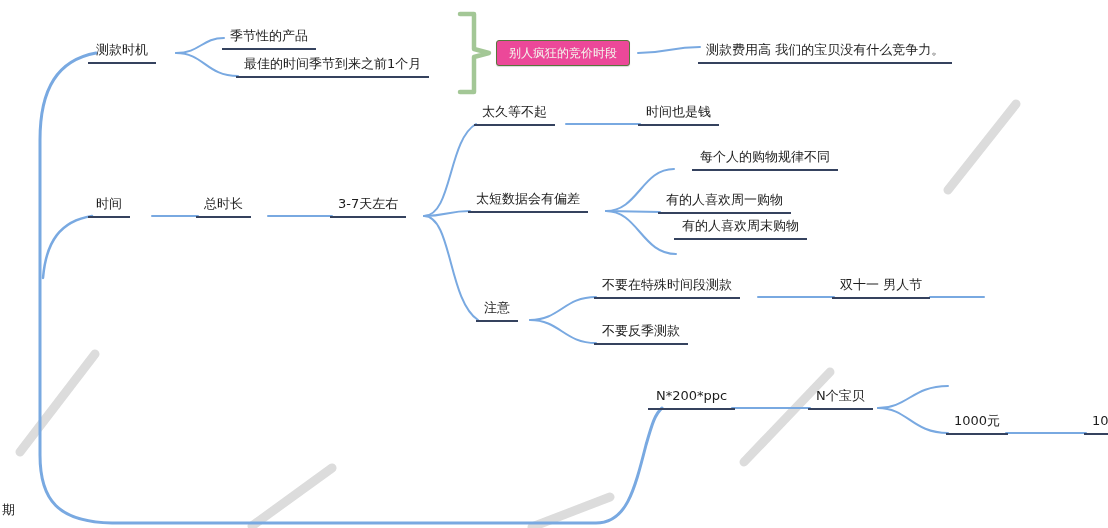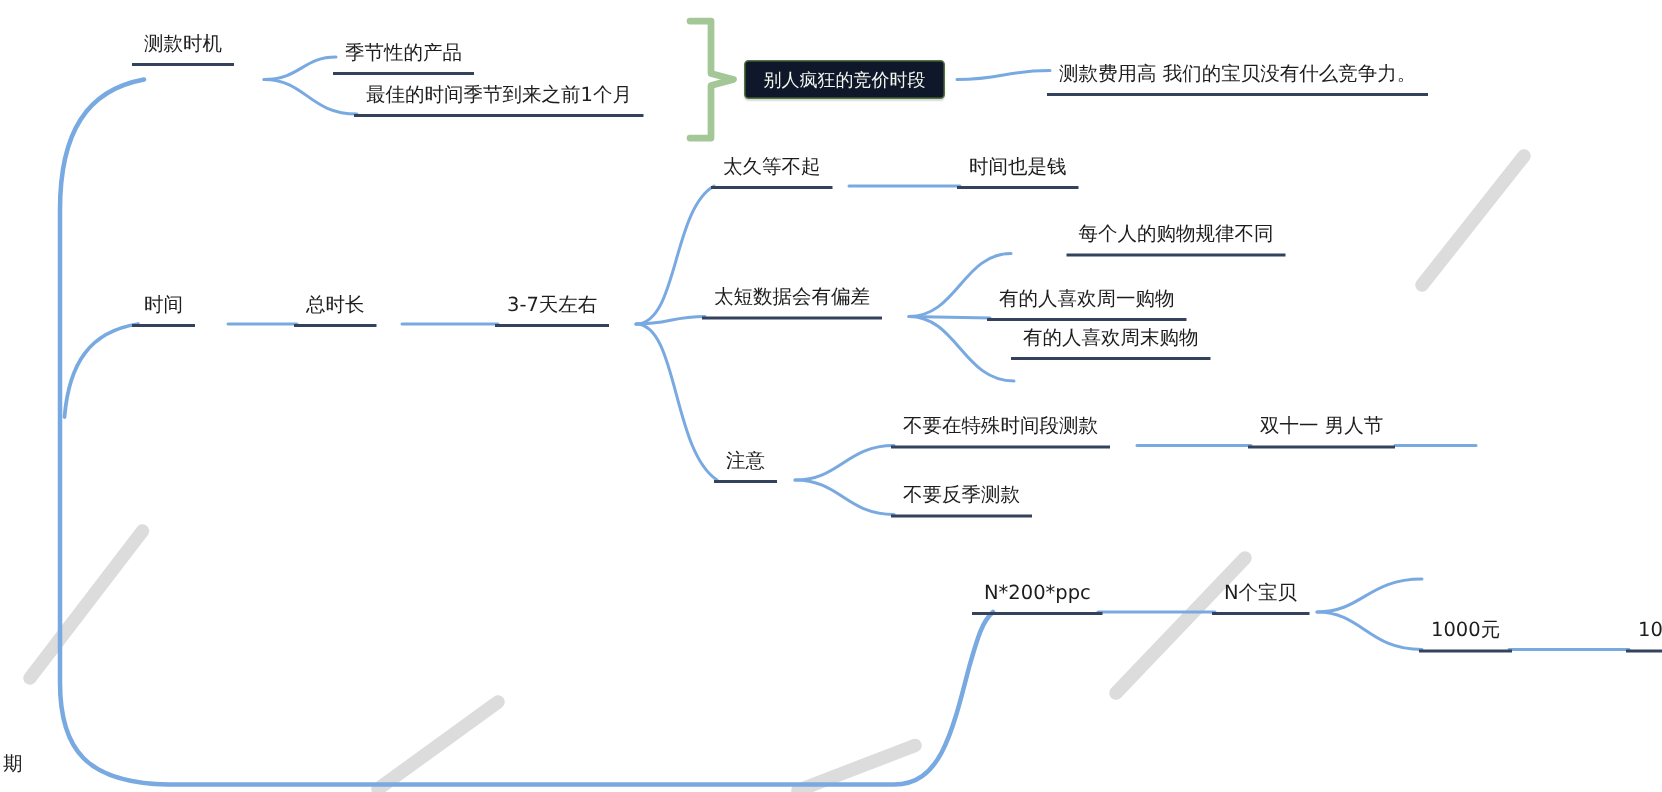--- a/index.html
+++ b/index.html
@@ -7,21 +7,21 @@
     position:relative;width:1108px;height:528px;background:#ffffff;
     overflow:hidden;font-family:"DejaVu Sans","Liberation Sans",sans-serif;
   }
   svg.lines{position:absolute;left:0;top:0;pointer-events:none;}
   .node{
     position:absolute;white-space:nowrap;font-size:13px;color:#1d1d1d;
     padding:0 8px 4px 8px;border-bottom:2px solid #35425e;line-height:16px;
   }
   .node.noline{border-bottom:none;}
   .callout{
-    position:absolute;left:496px;top:40px;background:#0f172a;border:1px solid #57763c;
+    position:absolute;left:496px;top:40px;background:#ec4899;border:1px solid #57763c;
     border-radius:3px;color:#f4f7ee;font-size:12px;line-height:14px;padding:5px 12px;
     white-space:nowrap;box-shadow:0 1px 1px rgba(0,0,0,.15);
   }
 </style>
 </head>
 <body>
 
 <div class="canvas">
 
   <svg class="lines" width="1108" height="528">
@@ -60,37 +60,37 @@
         <path d="M 732 408 L 810 408"></path>
         <path d="M 878 408 C 908 408, 912 386, 948 386"></path>
         <path d="M 878 408 C 908 408, 912 433, 948 433"></path>
         <path d="M 1006 433 L 1086 433"></path>
       </g>
     </g>
 
     <path d="M 460 14 L 474 14 L 474 49 L 489 53 L 474 57 L 474 92 L 460 92" fill="none" stroke="#a3c796" stroke-width="4.5" stroke-linejoin="round" stroke-linecap="round"></path>
   </svg>
 
-  <div class="node" style="left:88px;top:22px">测款时机</div>
+  <div class="node" style="left:88px;top:42px">测款时机</div>
   <div class="node" style="left:222px;top:28px">季节性的产品</div>
   <div class="node" style="left:236px;top:56px">最佳的时间季节到来之前1个月</div>
 
   <div class="callout">别人疯狂的竞价时段</div>
 
   <div class="node" style="left:698px;top:42px">测款费用高 我们的宝贝没有什么竞争力。</div>
 
   <div class="node" style="left:88px;top:196px">时间</div>
   <div class="node" style="left:196px;top:196px">总时长</div>
   <div class="node" style="left:330px;top:196px">3-7天左右</div>
 
   <div class="node" style="left:474px;top:104px">太久等不起</div>
   <div class="node" style="left:638px;top:104px">时间也是钱</div>
 
   <div class="node" style="left:468px;top:191px">太短数据会有偏差</div>
-  <div class="node" style="left:711px;top:149px">每个人的购物规律不同</div>
+  <div class="node" style="left:692px;top:149px">每个人的购物规律不同</div>
   <div class="node" style="left:658px;top:192px">有的人喜欢周一购物</div>
   <div class="node" style="left:674px;top:218px">有的人喜欢周末购物</div>
 
   <div class="node" style="left:476px;top:300px">注意</div>
   <div class="node" style="left:594px;top:277px">不要在特殊时间段测款</div>
   <div class="node" style="left:832px;top:277px">双十一 男人节</div>
   <div class="node" style="left:594px;top:323px">不要反季测款</div>
 
   <div class="node" style="left:648px;top:388px">N*200*ppc</div>
   <div class="node" style="left:808px;top:388px">N个宝贝</div>

